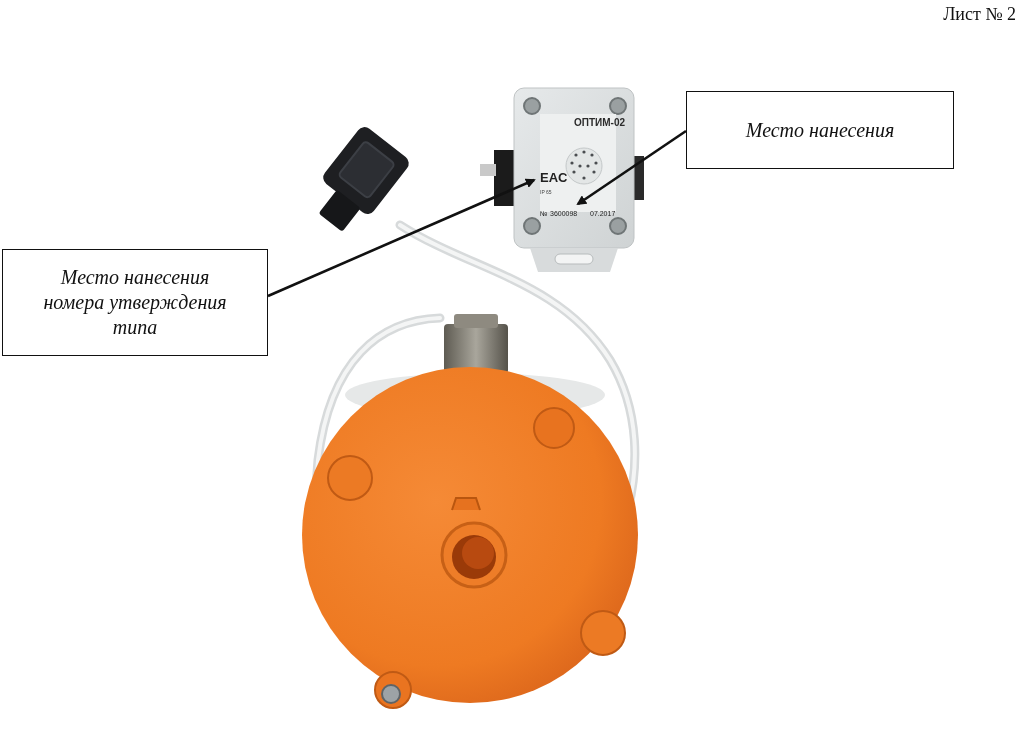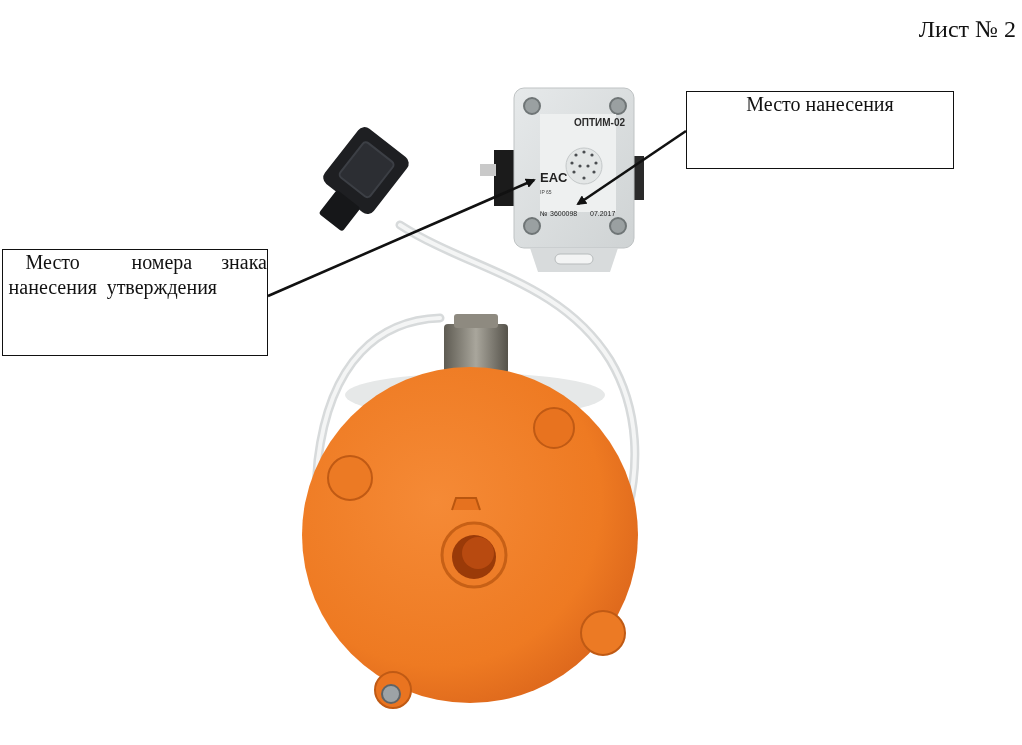--- a/index.html
+++ b/index.html
@@ -1,22 +1,22 @@
 <!DOCTYPE html>
 <html><head>
 <meta charset="utf-8">
 <style>
   html, body { margin: 0; padding: 0; background: #ffffff; }
   body { width: 1022px; height: 745px; position: relative; overflow: hidden;
          font-family: "Liberation Serif", "DejaVu Serif", serif; color: #111; }
-  .header { position: absolute; right: 6px; top: 16px; text-align: right;
-            font-size: 24px; line-height: 26px; }
+  .header { position: absolute; right: 6px; top: 1px; text-align: right;
+            font-size: 18px; line-height: 26px; }
   .callout { position: absolute; border: 1.6px solid #111; background: #fff;
              font-size: 20px; line-height: 25px; text-align: center; box-sizing: border-box;
-             display: flex; flex-direction: row; justify-content: center; z-index: 3; }
+             display: flex; flex-direction: column; justify-content: center; z-index: 3; font-style: italic; }
   .callout-serial { left: 686px; top: 91px; width: 268px; height: 78px; }
   .callout-mark { left: 2px; top: 249px; width: 266px; height: 107px; }
   .photo { position: absolute; left: 0; top: 0; width: 1022px; height: 745px; z-index: 1; }
   .arrows { position: absolute; left: 0; top: 0; width: 1022px; height: 745px; z-index: 4; pointer-events: none; }
   .label-text { display: block; }
 </style>
 </head>
 <body>
 
 <div class="header">
@@ -106,21 +106,21 @@
   </g>
 </svg>
 
 <div class="callout callout-serial">
   <span class="label-text">Место нанесения</span>
 </div>
 
 <div class="callout callout-mark">
   <span class="label-text">Место нанесения</span>
   <span class="label-text">номера утверждения</span>
-  <span class="label-text">знака</span>
+  <span class="label-text">типа</span>
 </div>
 
 <svg class="arrows" viewBox="0 0 1022 745" xmlns="http://www.w3.org/2000/svg">
   <defs>
     <marker id="ah" markerWidth="10" markerHeight="10" refX="8" refY="5" orient="auto" markerUnits="userSpaceOnUse">
       <path d="M0,0 L10,5 L0,10 Z" fill="#111"></path>
     </marker>
   </defs>
   <line x1="686" y1="131" x2="578" y2="204" stroke="#111" stroke-width="2.6" marker-end="url(#ah)"></line>
   <line x1="268" y1="296" x2="534" y2="180" stroke="#111" stroke-width="2.6" marker-end="url(#ah)"></line>

